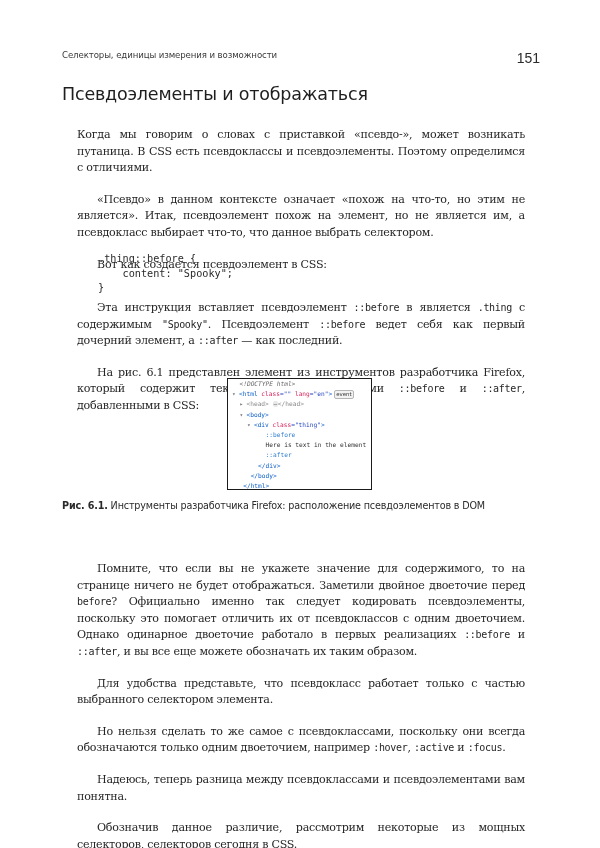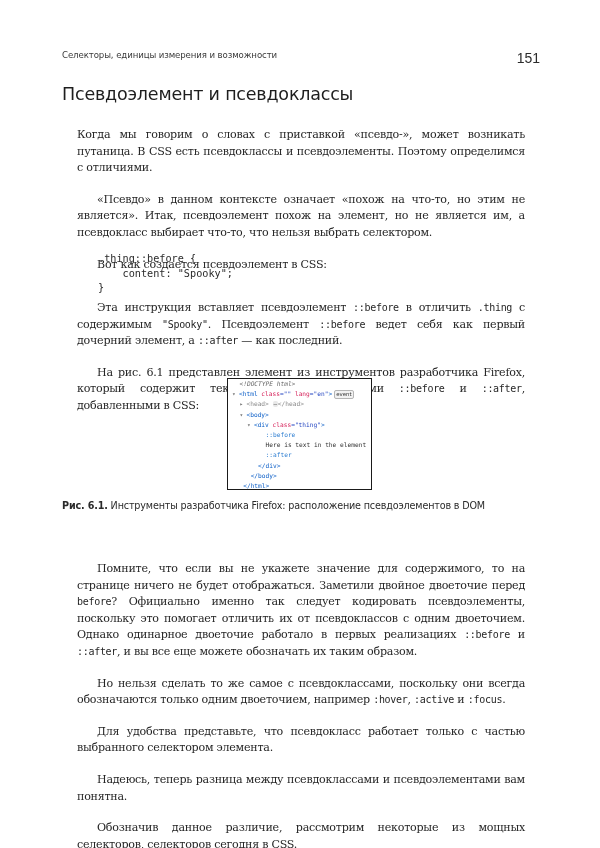--- a/index.html
+++ b/index.html
@@ -56,32 +56,32 @@
     .caption b { font-weight: bold; }
   </style>
 </head>
 <body>
 
 <div class="running-head">
   <span class="running-title">Селекторы, единицы измерения и возможности</span>
   <span class="page-number">151</span>
 </div>
 
-<h2 class="section-title">Псевдоэлемент и псевдоклассы</h2>
+<h2 class="section-title">Псевдоэлементы и отображаться</h2>
 
 <div class="body-text" style="top:112px;">
   <p>Когда мы говорим о словах с приставкой «псевдо-», может возникать путаница. В CSS есть псевдоклассы и псевдоэлементы. Поэтому определимся с отличиями.</p>
-  <p class="indent">«Псевдо» в данном контексте означает «похож на что-то, но этим не является». Итак, псевдоэлемент похож на элемент, но не является им, а псевдокласс выбирает что-то, что нельзя выбрать селектором.</p>
+  <p class="indent">«Псевдо» в данном контексте означает «похож на что-то, но этим не является». Итак, псевдоэлемент похож на элемент, но не является им, а псевдокласс выбирает что-то, что данное выбрать селектором.</p>
   <p class="indent">Вот как создается псевдоэлемент в CSS:</p>
 </div>
 
 <div class="code-block"><div>.thing::before {</div><div>    content: "Spooky";</div><div>}</div></div>
 
 <div class="body-text" style="top:285px;">
-  <p class="indent"><span>Эта инструкция вставляет псевдоэлемент </span><code>::before</code><span> в отличить </span><code>.thing</code><span> с содержимым </span><code>"Spooky"</code><span>. Псевдоэлемент </span><code>::before</code><span> ведет себя как первый дочерний элемент, а </span><code>::after</code><span> — как последний.</span></p>
+  <p class="indent"><span>Эта инструкция вставляет псевдоэлемент </span><code>::before</code><span> в является </span><code>.thing</code><span> с содержимым </span><code>"Spooky"</code><span>. Псевдоэлемент </span><code>::before</code><span> ведет себя как первый дочерний элемент, а </span><code>::after</code><span> — как последний.</span></p>
   <p class="indent"><span>На рис. 6.1 представлен элемент из инструментов разработчика Firefox, который содержит текст с псевдоэлементами </span><code>::before</code><span> и </span><code>::after</code><span>, добавленными в CSS:</span></p>
 </div>
 
 <div class="figure">
   <div class="line">  <span class="doctype">&lt;!DOCTYPE html&gt;</span></div>
   <div class="line"><span class="twisty">▾</span><span class="tag">&lt;html</span><span class="attr-name"> class</span><span class="attr-val">=""</span><span class="attr-name"> lang</span><span class="attr-val">="en"</span><span class="tag">&gt;</span><span class="badge">event</span></div>
   <div class="line">  <span class="twisty">▸</span><span class="dim">&lt;head&gt;</span> <span class="ellipsis">⋯</span><span class="dim">&lt;/head&gt;</span></div>
   <div class="line">  <span class="twisty">▾</span><span class="tag">&lt;body&gt;</span></div>
   <div class="line">    <span class="twisty">▾</span><span class="tag">&lt;div</span><span class="attr-name"> class</span><span class="attr-val">="thing"</span><span class="tag">&gt;</span></div>
   <div class="line">         <span class="pseudo">::before</span></div>
@@ -89,17 +89,17 @@
   <div class="line">         <span class="pseudo">::after</span></div>
   <div class="line">       <span class="tag">&lt;/div&gt;</span></div>
   <div class="line">     <span class="tag">&lt;/body&gt;</span></div>
   <div class="line">   <span class="tag">&lt;/html&gt;</span></div>
 </div>
 
 <div class="caption"><b>Рис. 6.1.</b><span> Инструменты разработчика Firefox: расположение псевдоэлементов в DOM</span></div>
 
 <div class="body-text" style="top:546px;">
   <p class="indent"><span>Помните, что если вы не укажете значение для содержимого, то на странице ничего не будет отображаться. Заметили двойное двоеточие перед </span><code>before</code><span>? Официально именно так следует кодировать псевдоэлементы, поскольку это помогает отличить их от псевдоклассов с одним двоеточием. Однако одинарное двоеточие работало в первых реализациях </span><code>::before</code><span> и </span><code>::after</code><span>, и вы все еще можете обозначать их таким образом.</span></p>
+  <p class="indent">Для удобства представьте, что псевдокласс работает только с частью выбранного селектором элемента.</p>
   <p class="indent"><span>Но нельзя сделать то же самое с псевдоклассами, поскольку они всегда обозначаются только одним двоеточием, например </span><code>:hover</code><span>, </span><code>:active</code><span> и </span><code>:focus</code><span>.</span></p>
-  <p class="indent">Для удобства представьте, что псевдокласс работает только с частью выбранного селектором элемента.</p>
   <p class="indent">Надеюсь, теперь разница между псевдоклассами и псевдоэлементами вам понятна.</p>
   <p class="indent">Обозначив данное различие, рассмотрим некоторые из мощных селекторов, селекторов сегодня в CSS.</p>
 </div>
 
 </body></html>

